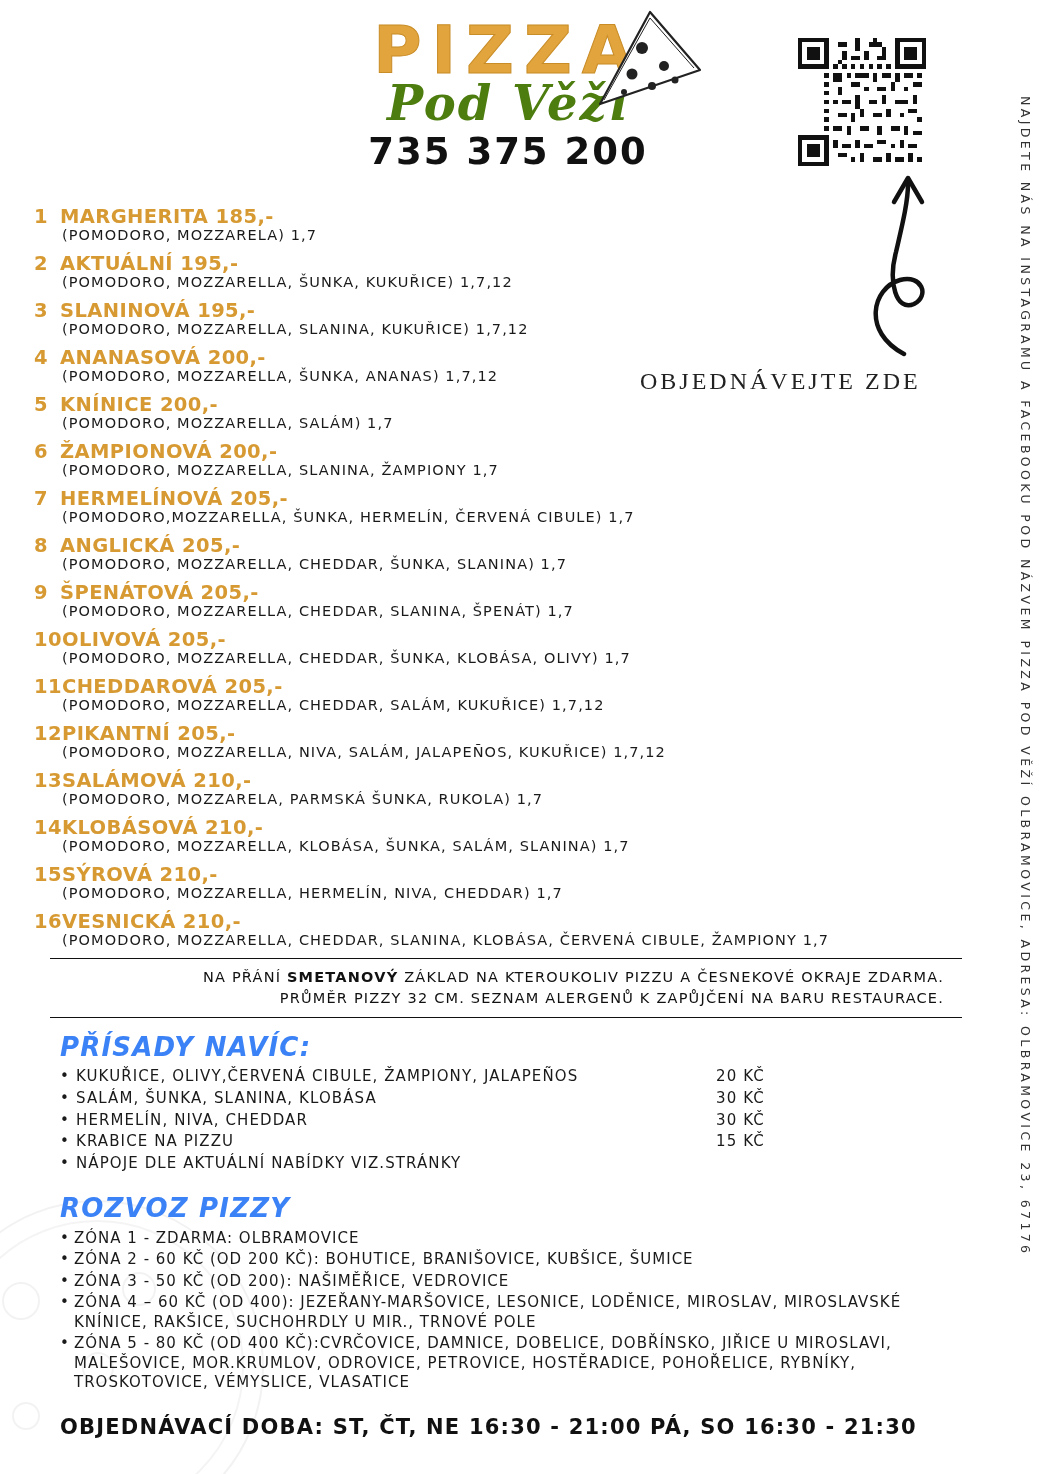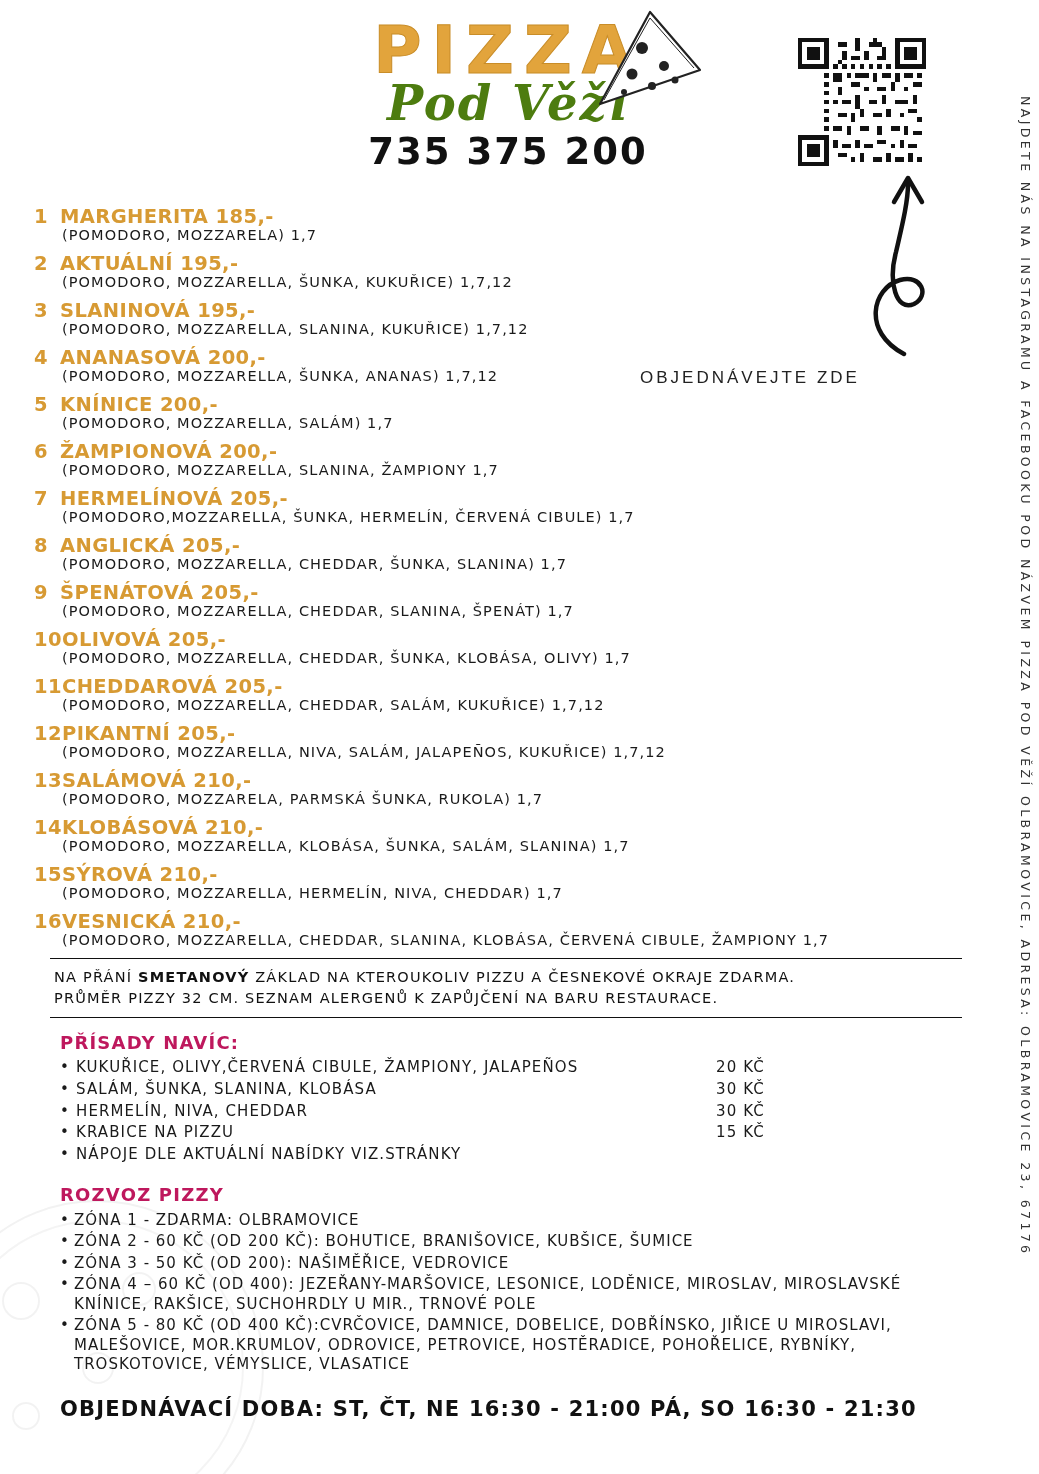--- a/index.html
+++ b/index.html
@@ -97,22 +97,22 @@
     top: 38px;
     width: 128px;
     height: 128px;
   }
   .qr svg { display: block; }
 
   .order-here {
     position: absolute;
     left: 640px;
     top: 368px;
-    font-family: Liberation Sans, sans-serif;
-    font-size: 17px;
+    font-family: Liberation Serif, serif;
+    font-size: 24px;
     letter-spacing: 3px;
     color: #222;
     font-weight: 500;
   }
   .arrow-doodle {
     position: absolute;
     left: 838px;
     top: 172px;
     width: 110px;
     height: 185px;
@@ -164,44 +164,45 @@
   }
 
   
   .rule {
     border: 0;
     border-top: 1.5px solid #111;
     margin: 10px 0 8px 16px;
     width: 912px;
   }
   .note {
-    text-align: left;
+    text-align: right;
     font-family: "DejaVu Sans", sans-serif;
     font-size: 14.5px;
     letter-spacing: 1.2px;
     line-height: 1.45;
     color: #111;
     padding: 0 20px;
   }
   .note b { font-weight: bold; }
   .rule-bottom {
     border: 0;
     border-top: 1.5px solid #111;
     margin: 8px 0 14px 16px;
     width: 912px;
   }
 
   
   .section-title {
     font-family: "DejaVu Sans", sans-serif;
-    font-size: 18px;
+    font-size: 26px;
     font-weight: bold;
     letter-spacing: 1.2px;
-    color: #be185d;
+    color: #3b82f6;
     margin: 0 0 4px 26px;
+    font-style: italic;
   }
   .extras { margin-left: 26px; }
   .extra-row {
     display: flex;
     align-items: baseline;
     font-family: "DejaVu Sans", sans-serif;
     font-size: 15px;
     letter-spacing: 1.1px;
     line-height: 1.45;
   }

